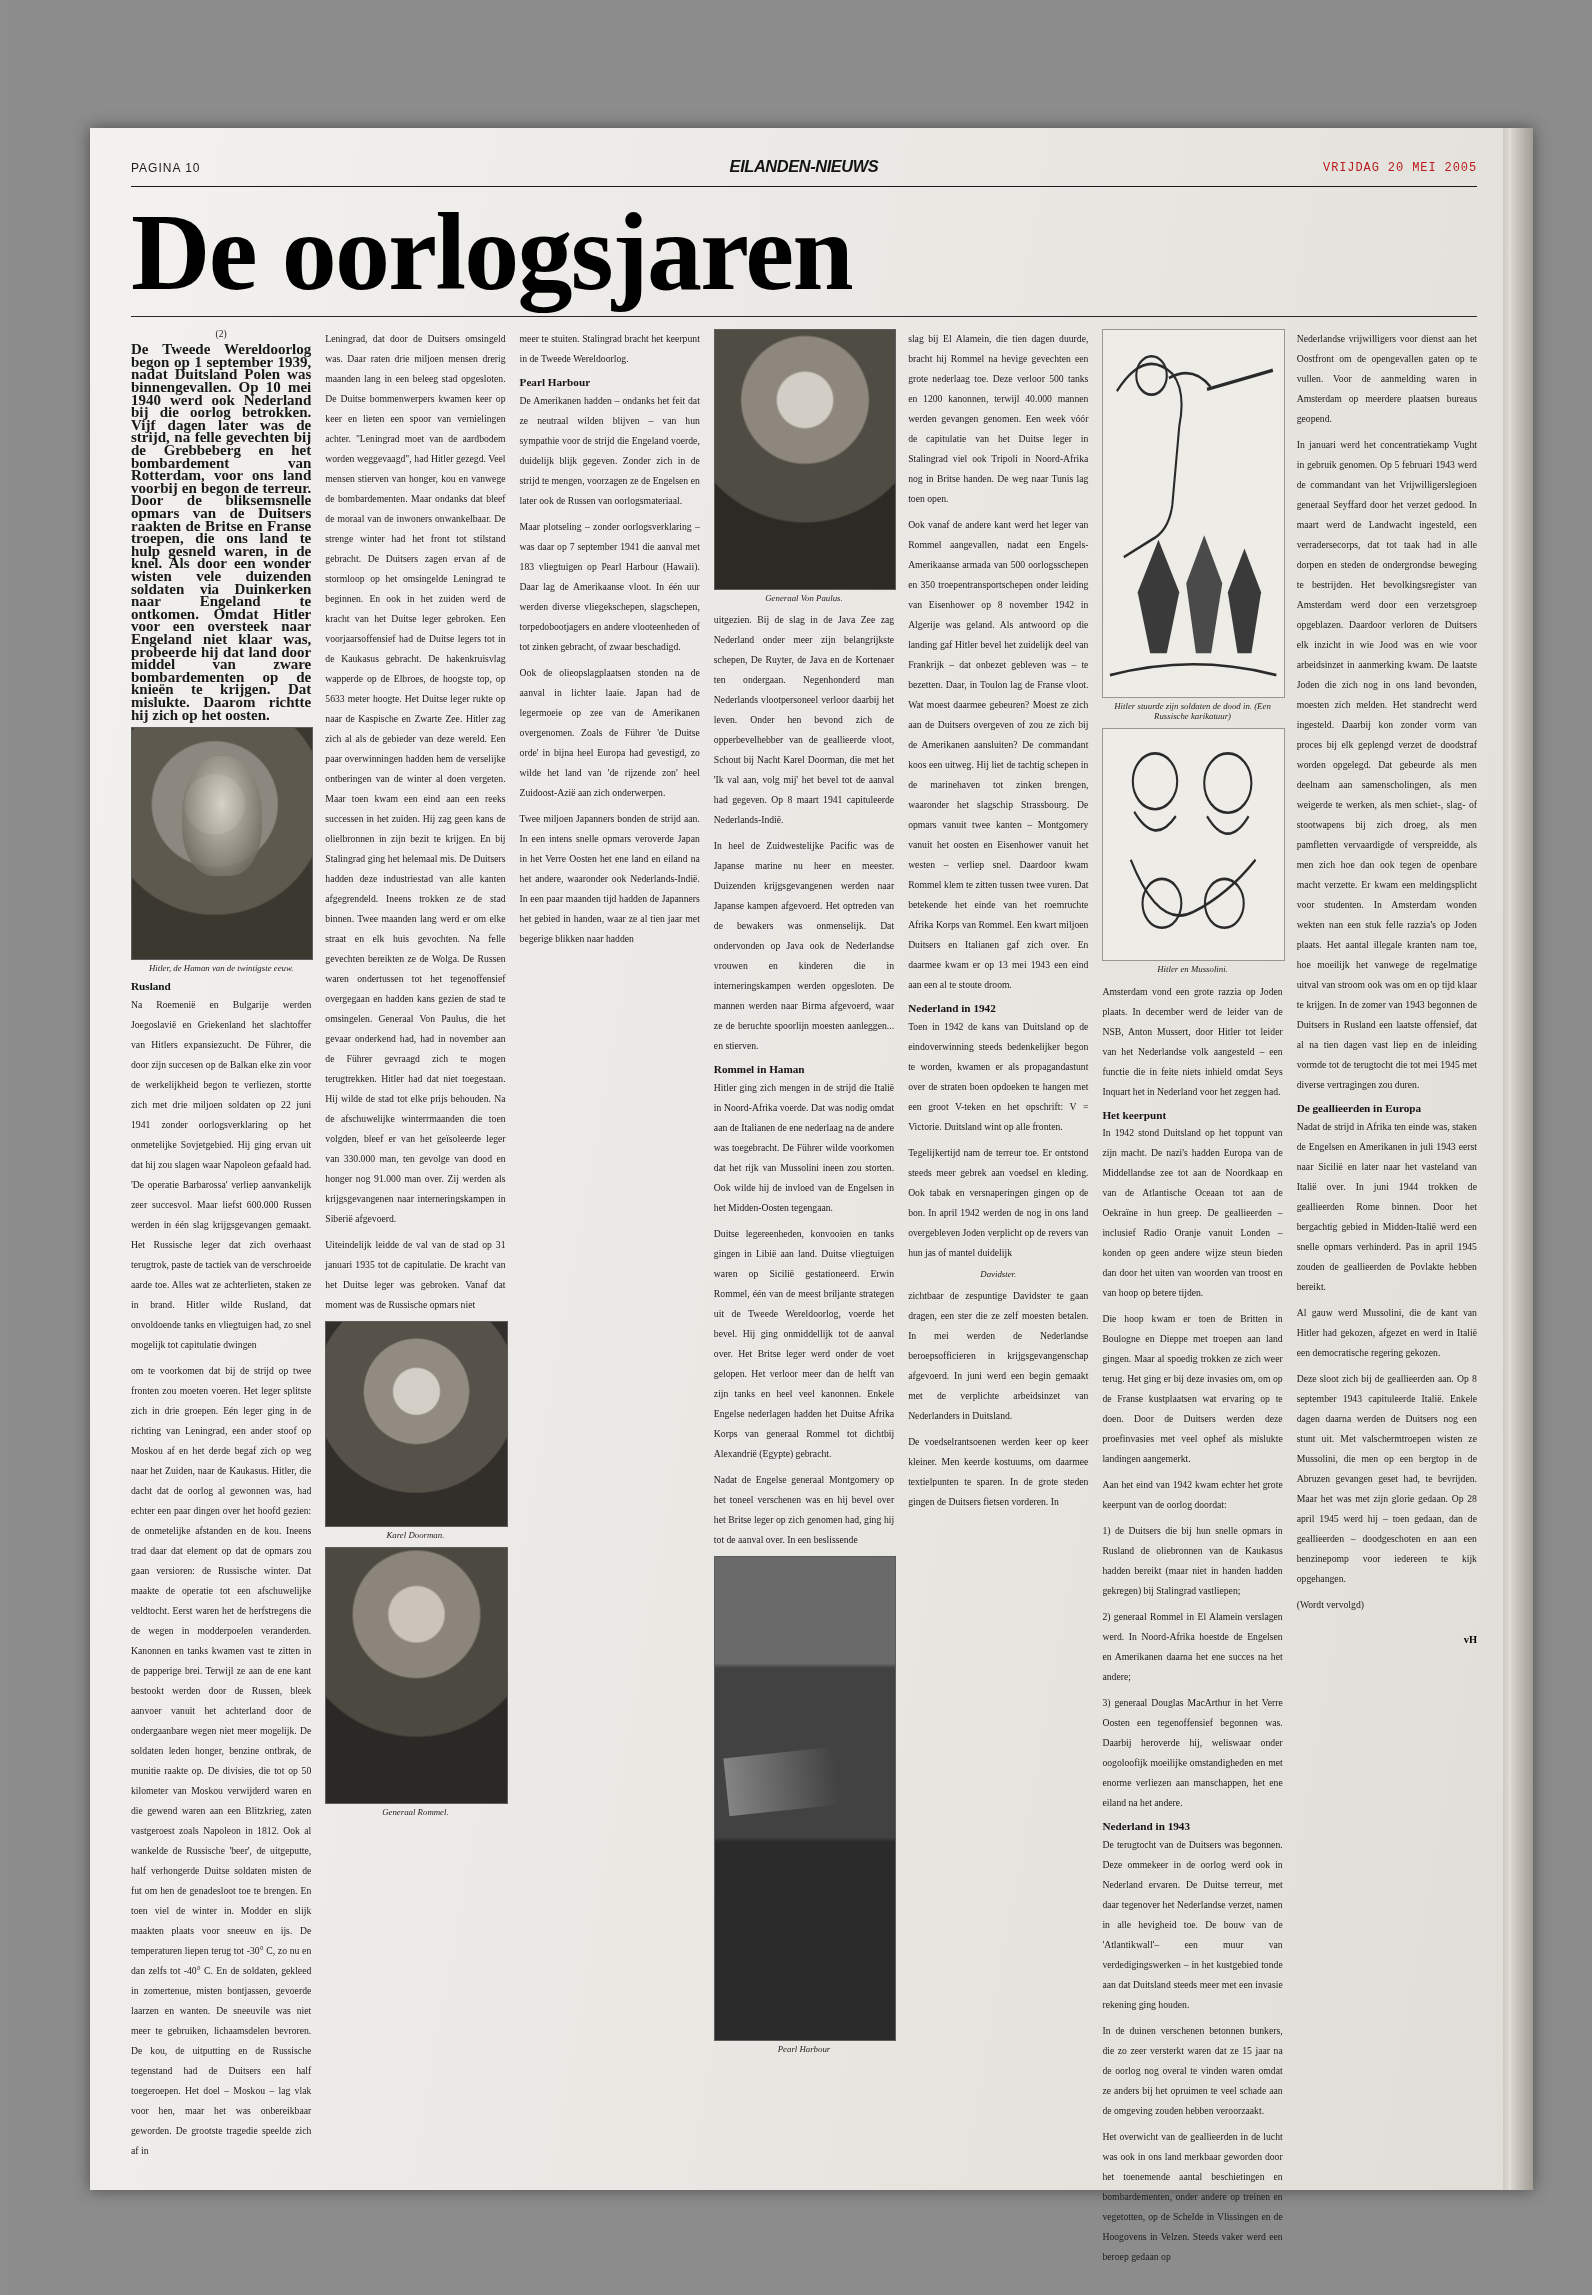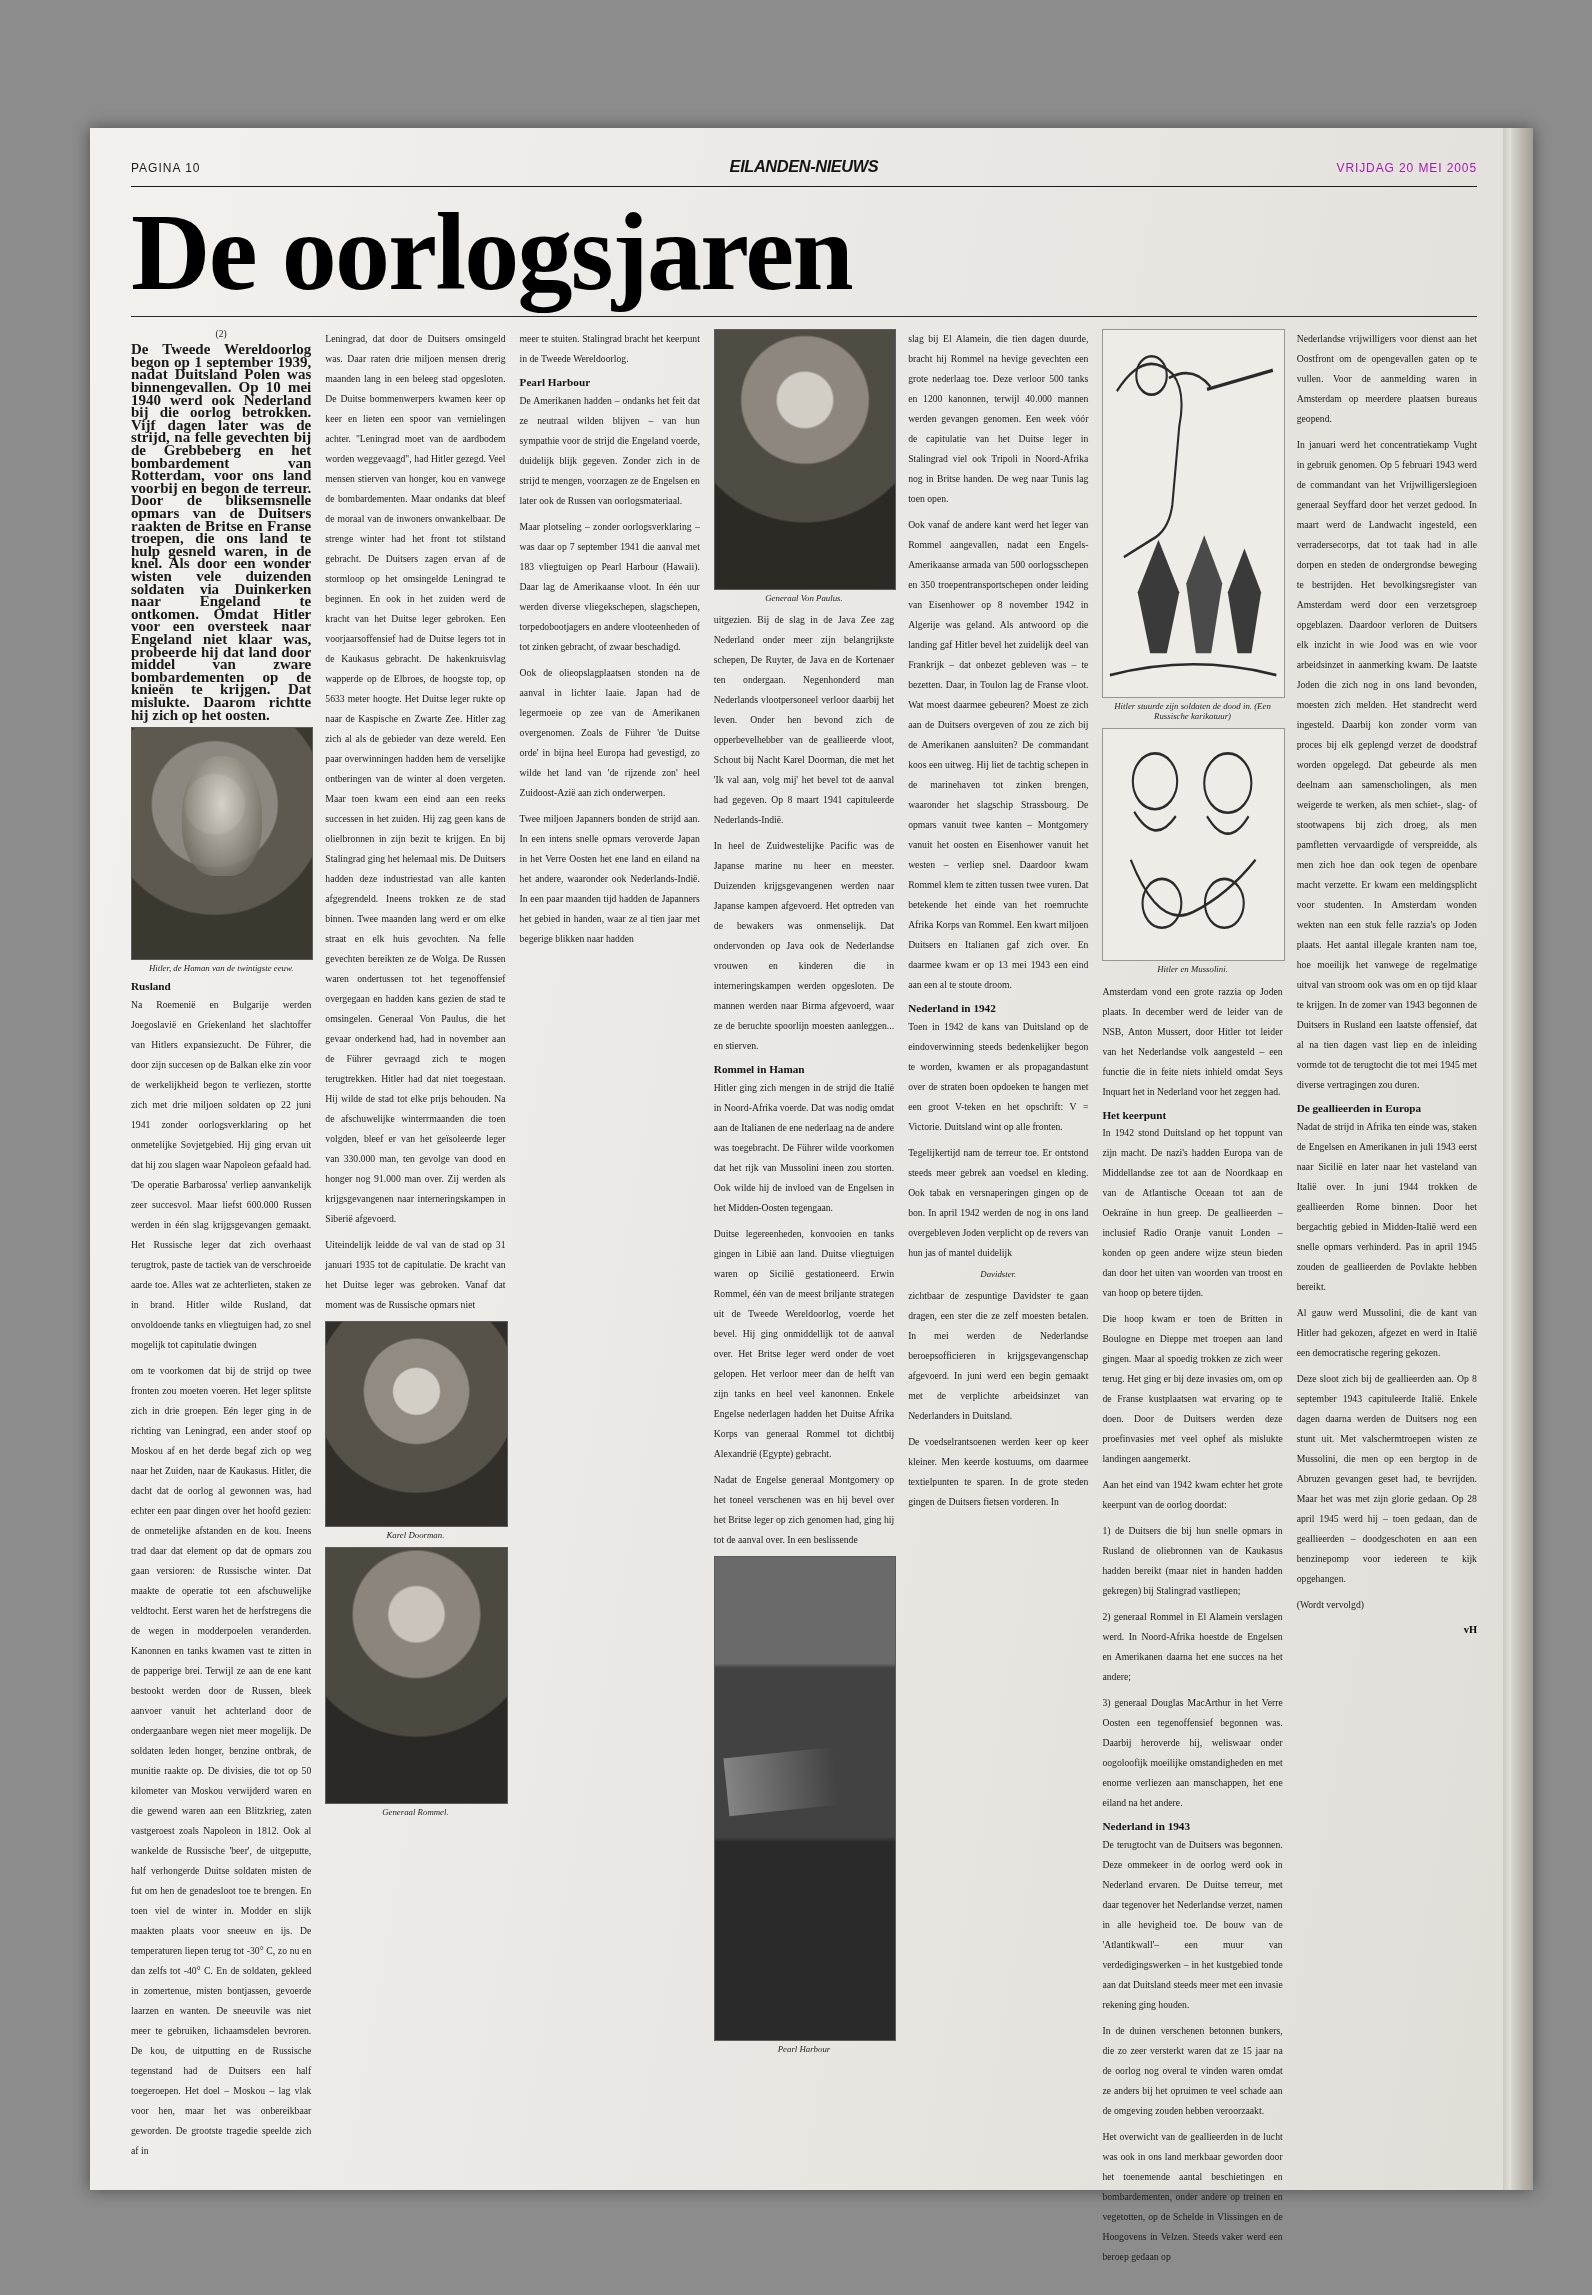--- a/index.html
+++ b/index.html
@@ -66,22 +66,22 @@
     border-bottom: 1.3px solid #1b1b1b;
     margin-bottom: 5.2px;
   }
   .masthead .left {
     position: absolute; left: 0; top: 3.5px;
     font-family: "Liberation Sans", sans-serif;
     font-size: 12px; letter-spacing: 1px; color: #1c1c1c;
   }
   .masthead .right {
     position: absolute; right: 0; top: 3.5px;
-    font-family: Liberation Sans, sans-serif;
-    font-size: 12px; letter-spacing: 0.9px; color: #a21caf;
+    font-family: Liberation Mono, monospace;
+    font-size: 12px; letter-spacing: 0.9px; color: #b91c1c;
   }
   .masthead .center {
     position: absolute; left: 50%; top: 0px;
     transform: translateX(-50%);
     font-family: "Liberation Sans", sans-serif;
     font-weight: bold;
     font-size: 16.4px;
     letter-spacing: -0.4px;
     color: #141414;
     font-style: italic;
@@ -157,21 +157,21 @@
     text-align: center;
     color: #1d1d1d;
     margin: 2.6px 0 7.8px 0;
     line-height: 10px;
   }
   .sig {
     text-align: right;
     font-weight: bold;
     font-size: 10.4px;
     font-family: "Liberation Serif", serif;
-    margin-top: 9px;
+    margin-top: 19px;
   }
 
   
   .photo {
     position: relative;
     width: 100%;
     background: #6e6e6e;
     overflow: hidden;
     margin-bottom: 1.7px;
     border: 0.9px solid #5c5c5c;

